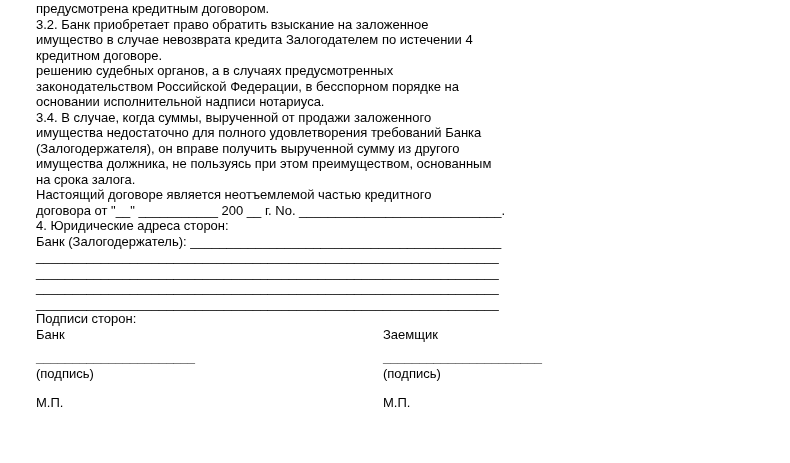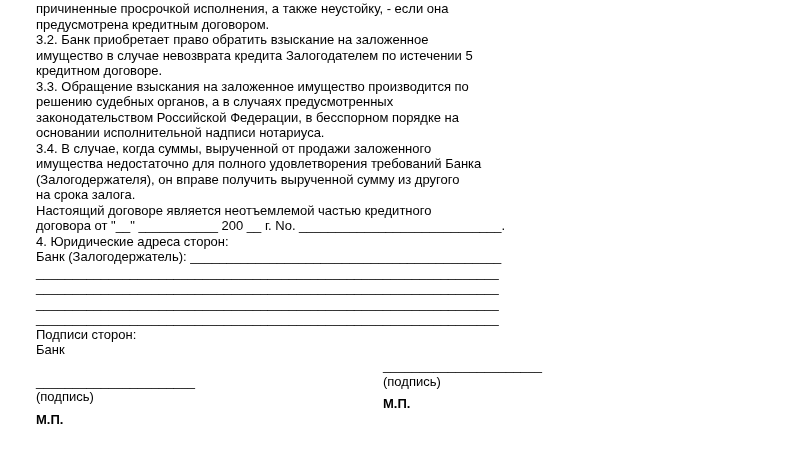--- a/index.html
+++ b/index.html
@@ -33,62 +33,62 @@
     display: flex;
     flex-direction: row;
   }
   .sig-col {
     width: 347px;
   }
   .sig-col.right {
     width: 300px;
   }
   .sig-line {
-    margin-top: 16px;
+    margin-top: 8px;
+    font-weight: bold;
   }
   .seal {
-    margin-top: 7px;
-    font-weight: bold;
+    margin-top: 14px;
   }
 </style>
 </head>
 <body>
 
 <div class="page">
   <div class="doc">
-    <div class="ln">причиненные просрочкой исполнения, а также неустойку, - если она</div>
     <div class="ln">предусмотрена кредитным договором.</div>
     <div class="ln">3.2. Банк приобретает право обратить взыскание на заложенное</div>
-    <div class="ln">имущество в случае невозврата кредита Залогодателем по истечении 5</div>
+    <div class="ln">имущество в случае невозврата кредита Залогодателем по истечении 4</div>
     <div class="ln">кредитном договоре.</div>
-    <div class="ln">3.3. Обращение взыскания на заложенное имущество производится по</div>
     <div class="ln">решению судебных органов, а в случаях предусмотренных</div>
     <div class="ln">законодательством Российской Федерации, в бесспорном порядке на</div>
     <div class="ln">основании исполнительной надписи нотариуса.</div>
     <div class="ln">3.4. В случае, когда суммы, вырученной от продажи заложенного</div>
     <div class="ln">имущества недостаточно для полного удовлетворения требований Банка</div>
     <div class="ln">(Залогодержателя), он вправе получить вырученной сумму из другого</div>
+    <div class="ln">имущества должника, не пользуясь при этом преимуществом, основанным</div>
     <div class="ln">на срока залога.</div>
     <div class="ln">Настоящий договоре является неотъемлемой частью кредитного</div>
     <div class="ln">договора от "__" ___________ 200 __ г. No. ____________________________.</div>
     <div class="ln">4. Юридические адреса сторон:</div>
     <div class="ln">Банк (Залогодержатель): ___________________________________________</div>
     <div class="ln">________________________________________________________________</div>
     <div class="ln">________________________________________________________________</div>
     <div class="ln">________________________________________________________________</div>
     <div class="ln">________________________________________________________________</div>
     <div class="ln">Подписи сторон:</div>
 
     <div class="sig-row">
       <div class="sig-col">
         <div class="ln">Банк</div>
         <div class="ln sig-line">______________________</div>
         <div class="ln">(подпись)</div>
         <div class="ln seal">М.П.</div>
       </div>
       <div class="sig-col right">
+        <div class="ln">Заемщик</div>
         <div class="ln sig-line">______________________</div>
         <div class="ln">(подпись)</div>
         <div class="ln seal">М.П.</div>
       </div>
     </div>
   </div>
 </div>
 
 </body></html>

